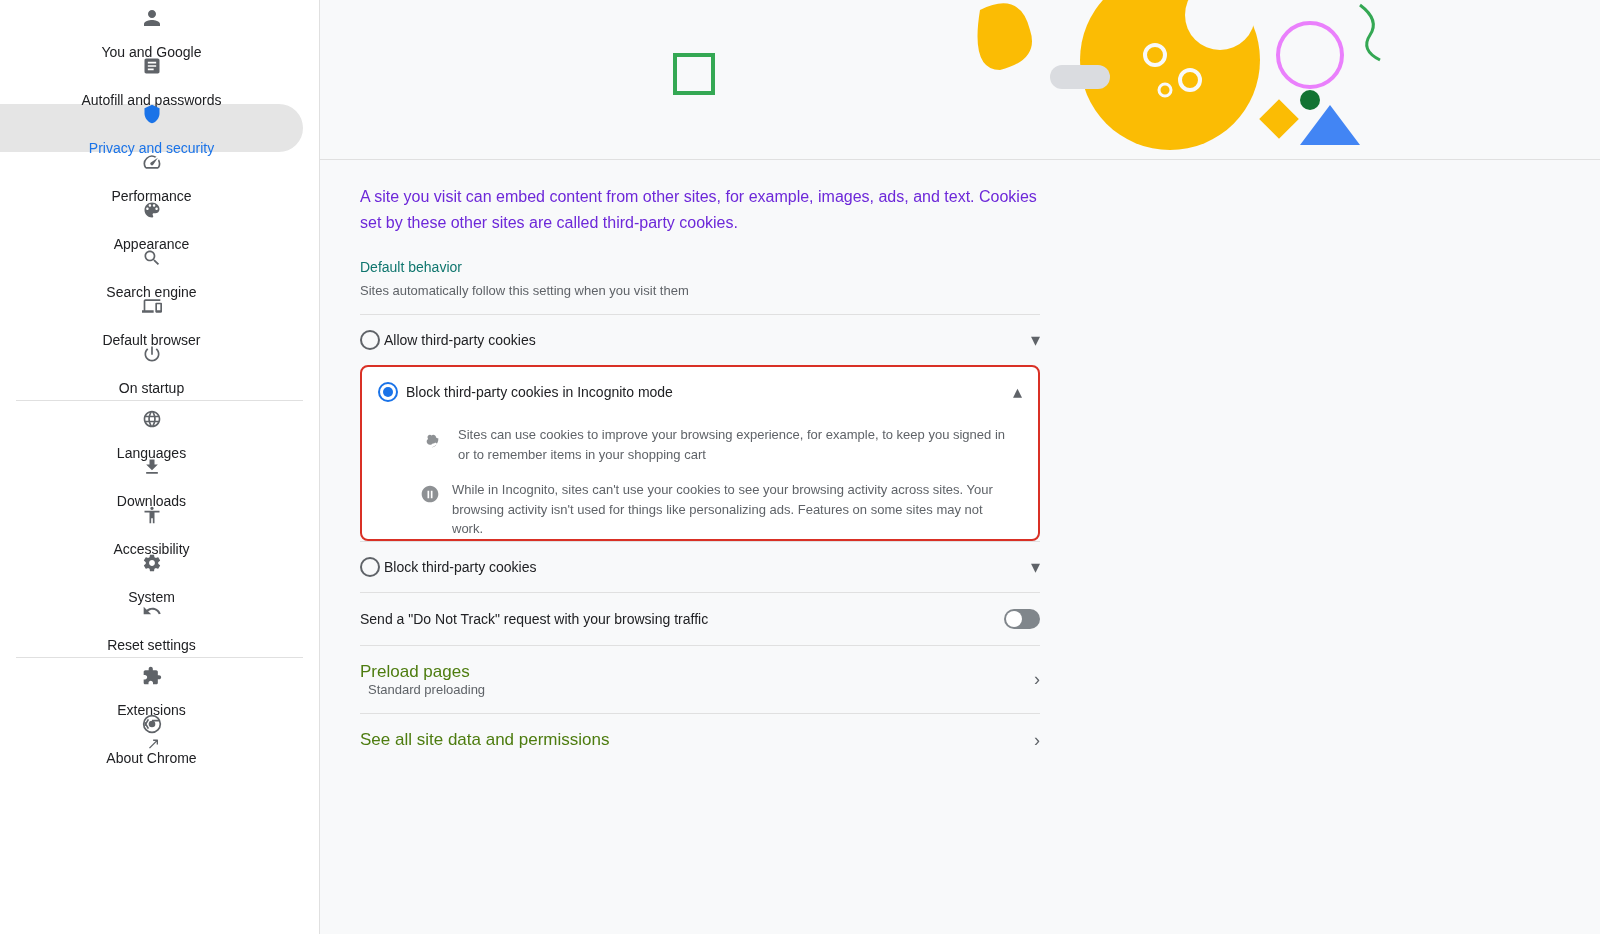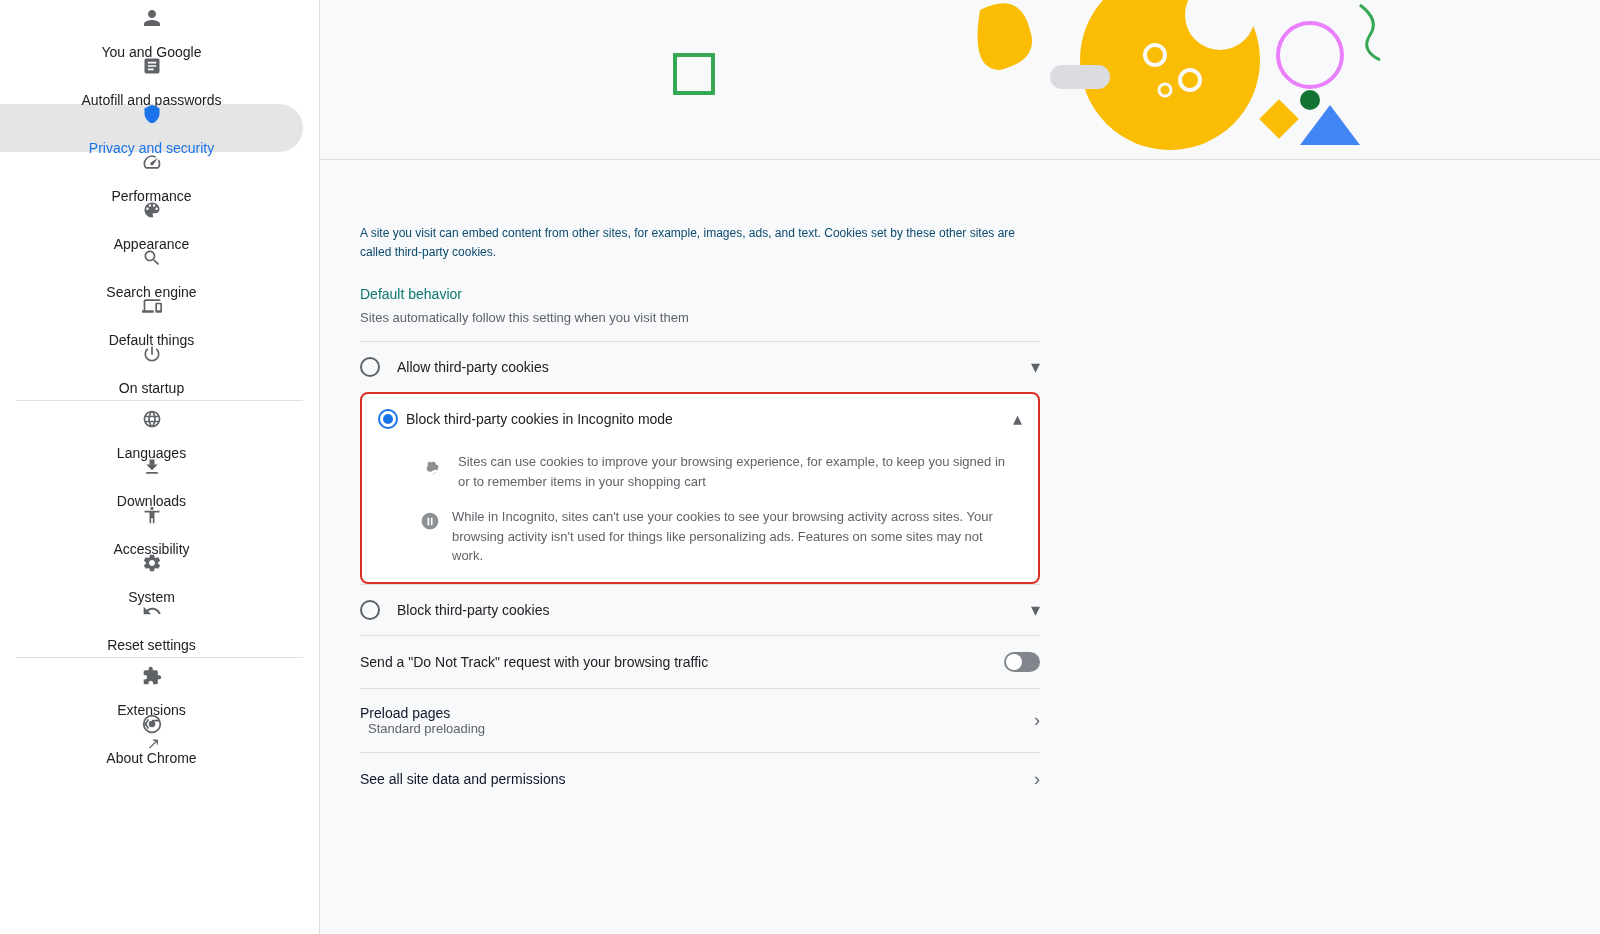--- a/index.html
+++ b/index.html
@@ -77,25 +77,24 @@
       border-bottom: 1px solid #e0e0e0;
     }
 
     
     .content {
       padding: 24px 40px;
       max-width: 760px;
     }
 
     .description-text {
-      font-size: 12px;
-      color: #0c4a6e;
+      font-size: 16px;
+      color: #6d28d9;
       line-height: 1.6;
       margin-bottom: 24px;
-      margin-top: 40px;
     }
 
     .section-title {
       font-size: 14px;
       font-weight: 500;
       color: #0f766e;
       margin-bottom: 8px;
     }
 
     .section-subtitle {
@@ -178,40 +177,40 @@
       align-items: center;
       padding: 16px 0;
       border-top: 1px solid #e0e0e0;
       gap: 16px;
       cursor: pointer;
     }
     .setting-row-content {
       flex: 1;
     }
     .setting-row-title {
-      font-size: 14px;
-      color: #0f172a;
+      font-size: 17px;
+      color: #4d7c0f;
     }
     .setting-row-subtitle {
       font-size: 13px;
       color: #5f6368;
       margin-left: 8px;
     }
     .setting-row-arrow {
       color: #5f6368;
       font-size: 18px;
     }
 
     .option-row {
       display: flex;
       align-items: center;
       padding: 14px 0;
       border-top: 1px solid #e0e0e0;
       cursor: pointer;
-      gap: 17px;
+      gap: 4px;
     }
 
   </style>
 </head>
 <body>
 
 <nav class="sidebar">
 
   <div class="sidebar-item">
     <span class="sidebar-icon">
@@ -266,21 +265,21 @@
     </span>
     <span>Search engine</span>
   </div>
 
   <div class="sidebar-item">
     <span class="sidebar-icon">
       <svg width="20" height="20" viewBox="0 0 24 24" fill="currentColor">
           <path d="M4 6h18V4H4c-1.1 0-2 .9-2 2v11H0v3h14v-3H4V6zm19 2h-6c-.55 0-1 .45-1 1v10c0 .55.45 1 1 1h6c.55 0 1-.45 1-1V9c0-.55-.45-1-1-1zm-1 9h-4v-7h4v7z"></path>
         </svg>
     </span>
-    <span>Default things</span>
+    <span>Default browser</span>
   </div>
 
   <div class="sidebar-item">
     <span class="sidebar-icon">
       <svg width="20" height="20" viewBox="0 0 24 24" fill="currentColor">
           <path d="M13 3h-2v10h2V3zm4.83 2.17l-1.42 1.42C17.99 7.86 19 9.81 19 12c0 3.87-3.13 7-7 7s-7-3.13-7-7c0-2.19 1.01-4.14 2.58-5.42L6.17 5.17C4.23 6.82 3 9.26 3 12c0 4.97 4.03 9 9 9s9-4.03 9-9c0-2.74-1.23-5.18-3.17-6.83z"></path>
         </svg>
     </span>
     <span>On startup</span>
   </div>
@@ -402,21 +401,21 @@
       <span class="radio-chevron">▾</span>
     </div>
 
     <div style="border: 2px solid #d93025; border-radius: 8px; margin: 0; background: #fff;">
       <div style="display:flex; align-items:center; gap:8px; padding:14px 16px; cursor:pointer;">
         <div class="radio-circle selected"></div>
         <span class="radio-label" style="font-weight:500;">Block third-party cookies in Incognito mode</span>
         <span class="radio-chevron">▴</span>
       </div>
 
-      <div style="padding: 8px 24px 16px 56px;">
+      <div style="padding: 8px 24px 0 56px;">
 
         <div style="display:flex; gap:16px; margin-bottom:16px; align-items:flex-start;">
           <span style="width:24px;height:24px;flex-shrink:0;color:#5f6368;display:flex;align-items:center;justify-content:center;margin-top:2px;">
             <svg width="20" height="20" viewBox="0 0 24 24" fill="currentColor" style="color:#5f6368;opacity:0.7">
               <path d="M12 2C6.48 2 2 6.48 2 12s4.48 10 10 10 10-4.48 10-10c0-.34-.02-.67-.06-1h-1.09c-.46 0-.88-.17-1.2-.45-.32-.28-.53-.67-.56-1.11C18.96 8.4 17.6 7 15.91 7c-.77 0-1.47.29-2 .77-.53-.48-1.23-.77-2-.77C10.34 7 9 8.34 9 10c0 .74.27 1.41.72 1.93C8.69 12.54 8 13.69 8 15c0 2.21 1.79 4 4 4 1.34 0 2.52-.66 3.24-1.67.24.11.51.17.79.17.91 0 1.71-.49 2.14-1.22.57.43 1.27.7 2.03.72C19.45 20.65 15.98 22 12 22 6.48 22 2 17.52 2 12S6.48 2 12 2z"></path>
             </svg>
           </span>
           <span class="info-text">Sites can use cookies to improve your browsing experience, for example, to keep you signed in or to remember items in your shopping cart</span>
         </div>
 

